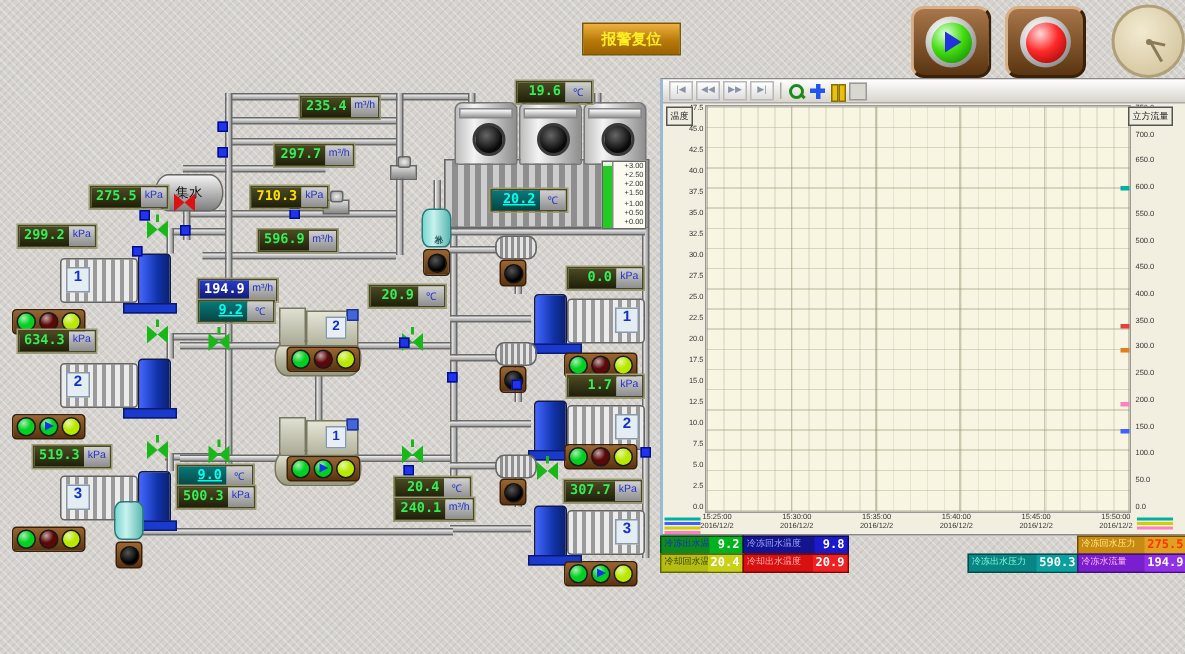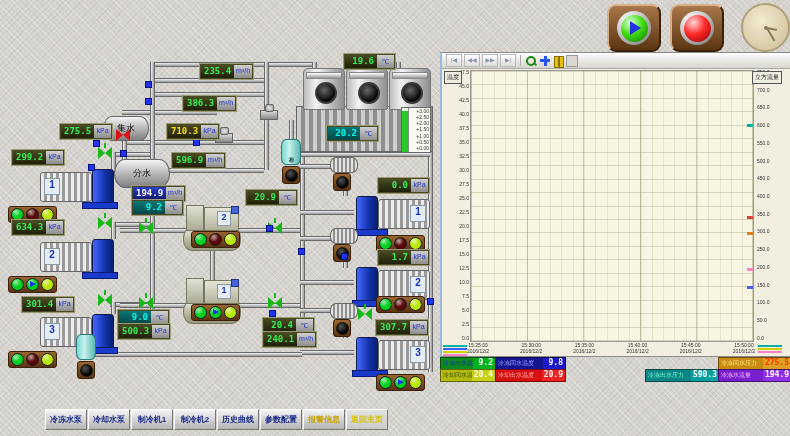--- a/index.html
+++ b/index.html
@@ -44,21 +44,21 @@
   .clock .dot{position:absolute;left:50%;top:50%;width:4px;height:4px;margin:-2px;border-radius:50%;background:#8a7a58;}
   
   .ph{position:absolute;height:3px;border-top:1px solid #6a6a6a;border-bottom:1px solid #6a6a6a;background:linear-gradient(#f2f2f2,#9a9a9a);z-index:1;}
   .pv{position:absolute;width:3px;border-left:1px solid #6a6a6a;border-right:1px solid #6a6a6a;background:linear-gradient(90deg,#f2f2f2,#9a9a9a);z-index:1;}
   .sq{position:absolute;width:5px;height:5px;background:#2233ee;border:1px solid #001188;z-index:4;}
   .disp{position:absolute;height:13px;display:flex;align-items:stretch;border:1px solid #4a4a22;box-shadow:0 0 0 1px #9a9a74;z-index:5;}
   .dv{background:linear-gradient(#4a4a22,#20200a);color:#33ee55;font:bold 9px "DejaVu Sans Mono",monospace;padding:1px 3px 0;min-width:26px;text-align:right;}
   .du{background:linear-gradient(#d0d0d0,#8e8e8e);color:#2233cc;font-size:7px;padding:2px 2px 0;min-width:13px;text-align:center;}
   .disp.yellow .dv{color:#ffe000;}
   .disp.navy .dv{background:linear-gradient(#2a3acc,#101a70);color:#fff;}
-  .disp.teal .dv{background:linear-gradient(#0a7878,#044646);color:#00ffee;}
+  .disp.teal .dv{background:linear-gradient(#0a7878,#044646);color:#00ffee;text-decoration:underline;}
   .tl{position:absolute;display:flex;align-items:center;justify-content:space-around;gap:2px;
     background:linear-gradient(#9a6630,#5a3410);border:1px solid #3a2008;border-radius:3px;padding:1px 2px;z-index:5;}
   .lamp{width:11px;height:11px;border-radius:50%;border:1px solid #1a1a1a;position:relative;
     background:radial-gradient(circle at 35% 28%, rgba(255,255,255,.65), rgba(255,255,255,0) 45%), #333;}
   .lamp.g{background-color:#00d020;}
   .lamp.rdark{background-color:#5a0808;}
   .lamp.lime{background-color:#b8e800;}
   .lamp.play{background-color:#00d020;}
   .lamp.play:after{content:"";position:absolute;left:3px;top:2px;width:0;height:0;
     border-left:6px solid #1133ee;border-top:3.5px solid transparent;border-bottom:3.5px solid transparent;}
@@ -152,20 +152,23 @@
   .navbtn{width:40px;height:19px;font-size:8px;font-weight:bold;color:#1a2a8a;text-align:center;line-height:19px;cursor:pointer;
     background:linear-gradient(#f4f4f4,#b4b4b4);border:1px solid;border-color:#fff #777 #777 #fff;}
   .navbtn.gold{color:#c8a000;}
   .navbtn.active{background:linear-gradient(#e2e2e2,#cacaca);color:#d8c000;}
 </style>
 </head>
 <body>
 
 <div id="canvas">
 
+  <div class="abs alarmreset">
+    <span>报警复位</span>
+  </div>
   <div class="abs bigbtn" style="left:607px;top:4px">
     <div class="binner">
       <div class="bcap green">
           <div class="tri"></div>
         </div>
     </div>
   </div>
   <div class="abs bigbtn" style="left:670px;top:4px">
     <div class="binner">
       <div class="bcap red"></div>
@@ -173,23 +176,20 @@
   </div>
   <div class="abs clock">
     <div class="hand h" style="transform:rotate(102deg)"></div>
     <div class="hand m" style="transform:rotate(150deg)"></div>
     <div class="dot"></div>
   </div>
 
   <div class="tankh" style="left:103px;top:116px;width:44px;height:23px">
     <span>集水</span>
   </div>
-  <div class="tankh" style="left:114px;top:159px;width:54px;height:27px">
-    <span>分水</span>
-  </div>
 
   <div class="disp" style="left:60px;top:124px">
     <span class="dv">275.5</span>
       <span class="du">kPa</span>
   </div>
 
   <div class="disp" style="left:12px;top:150px">
     <span class="dv">299.2</span>
       <span class="du">kPa</span>
   </div>
@@ -215,21 +215,21 @@
     <div class="phead"></div>
     <div class="pbase"></div>
   </div>
   <div class="tl" style="left:8px;top:276px">
     <span class="lamp g"></span>
       <span class="lamp play"></span>
       <span class="lamp lime"></span>
   </div>
 
   <div class="disp" style="left:22px;top:297px">
-    <span class="dv">301.4</span>
+    <span class="dv">519.3</span>
       <span class="du">kPa</span>
   </div>
   <div class="pump L" style="left:40px;top:313px">
     <div class="motor"></div>
     <div class="numplate">3</div>
     <div class="phead"></div>
     <div class="pbase"></div>
   </div>
   <div class="tl" style="left:8px;top:351px">
     <span class="lamp g"></span>
@@ -242,21 +242,21 @@
     </div>
   <div class="port" style="left:77px;top:361px">
       <i></i>
     </div>
 
   <div class="disp" style="left:200px;top:64px">
     <span class="dv">235.4</span>
       <span class="du">m³/h</span>
   </div>
   <div class="disp" style="left:183px;top:96px">
-    <span class="dv">386.3</span>
+    <span class="dv">297.7</span>
       <span class="du">m³/h</span>
   </div>
   <div class="disp yellow" style="left:167px;top:124px">
     <span class="dv">710.3</span>
       <span class="du">kPa</span>
   </div>
   <div class="disp" style="left:172px;top:153px">
     <span class="dv">596.9</span>
       <span class="du">m³/h</span>
   </div>
@@ -521,30 +521,20 @@
         <div class="legline" style="background: rgb(208, 208, 0);"></div>
         <div class="legline" style="background: rgb(255, 128, 192);"></div>
       </div>
     <div class="legend" id="legend-right" style="left:316px">
         <div class="legline" style="background: rgb(0, 176, 160);"></div>
         <div class="legline" style="background: rgb(208, 208, 0);"></div>
         <div class="legline" style="background: rgb(255, 128, 192);"></div>
       </div>
   </div>
 
-  <div id="navbar">
-      <div class="navbtn">冷冻水泵</div>
-      <div class="navbtn">冷却水泵</div>
-      <div class="navbtn">制冷机1</div>
-      <div class="navbtn">制冷机2</div>
-      <div class="navbtn">历史曲线</div>
-      <div class="navbtn">参数配置</div>
-      <div class="navbtn gold">报警信息</div>
-      <div class="navbtn gold active">返回主页</div>
-    </div>
 
 <div class="chip" style="left: 440px; width: 54px; top: 357px; background: rgb(15, 138, 31);">
       <span class="cl" style="color: rgb(17, 51, 187);">冷冻出水温度</span>
       <span class="cv" style="background: rgb(0, 179, 30); color: rgb(255, 255, 255);">9.2</span>
     </div>
     <div class="chip" style="left: 495px; width: 69px; top: 357px; background: rgb(20, 20, 143);">
       <span class="cl" style="color: rgb(154, 166, 255);">冷冻回水温度</span>
       <span class="cv" style="background: rgb(26, 26, 204); color: rgb(255, 255, 255);">9.8</span>
     </div>
     <div class="chip" style="left: 645px; width: 73px; top: 369px; background: rgb(10, 133, 133);">

